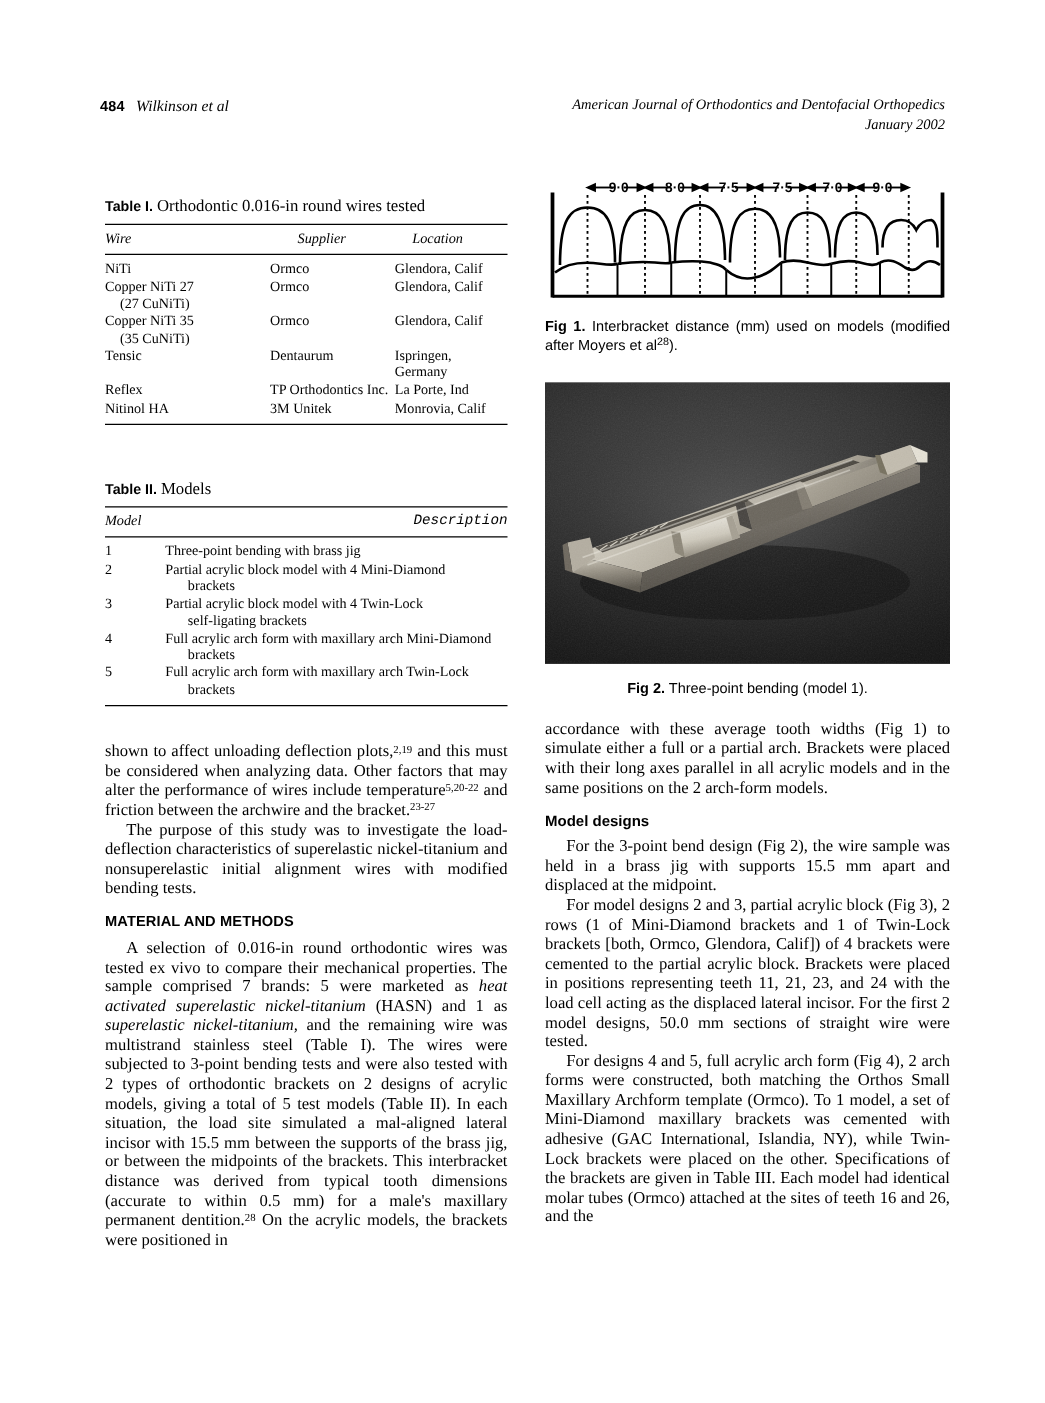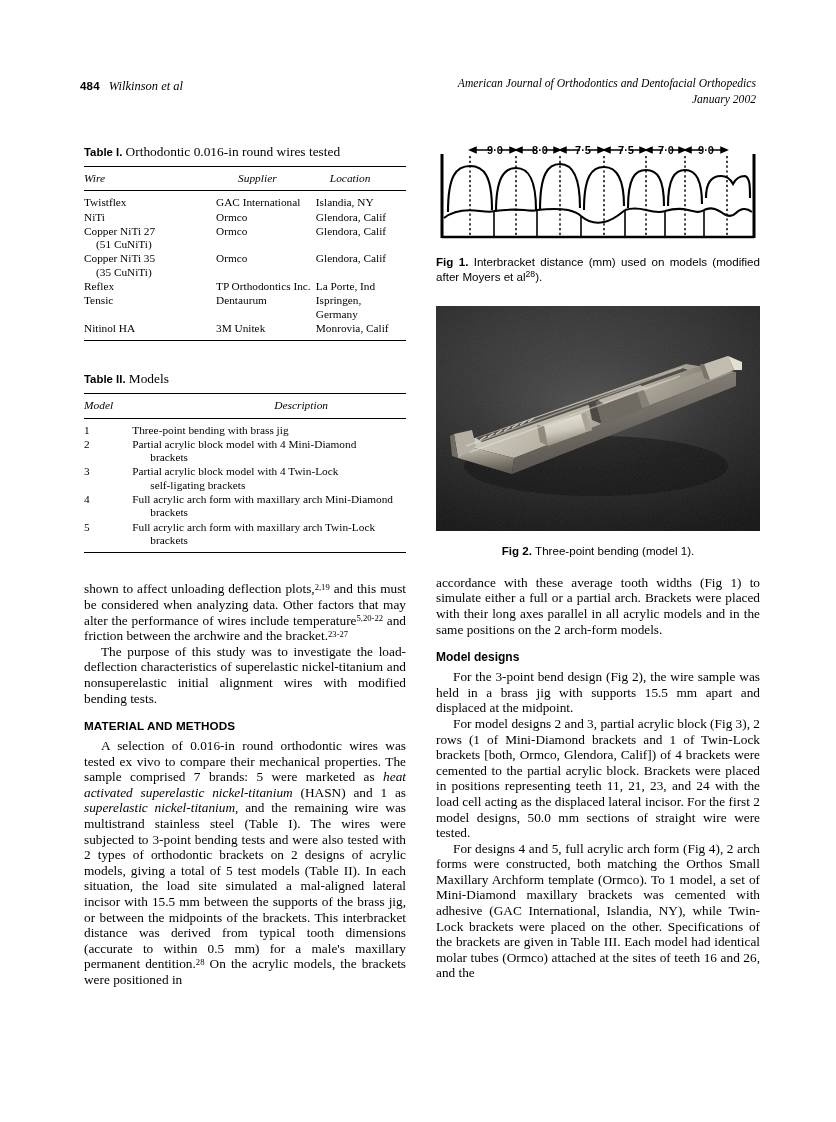--- a/index.html
+++ b/index.html
@@ -72,21 +72,21 @@
     position: absolute;
     left: 436px;
     top: 126px;
     width: 324px;
   }
 
   
   .tbl-title {
     font-family: "Liberation Sans", sans-serif;
     font-size: 11.4px;
-    margin: 4px 0 6px 0;
+    margin: 17px 0 6px 0;
     white-space: nowrap;
   }
   .tbl-title .tnum { font-weight: bold; }
   .tbl-title .ttext {
     font-family: "Liberation Serif", serif;
     font-size: 13.4px;
     font-weight: normal;
   }
 
   table.data {
@@ -118,21 +118,21 @@
   .t1 col.c2 { width: 31%; }
   .t1 col.c3 { width: 28%; }
   .t1 th.h2, .t1 th.h3 { text-align: left; }
   .t1 th.h2 { padding-left: 22px; }
   .t1 th.h3 { padding-left: 14px; }
   .t1 .sub { padding-left: 12px; display: block; }
 
   
   .t2 col.c1 { width: 15%; }
   .t2 col.c2 { width: 85%; }
-  .t2 th.h2 { text-align: center; padding-left: 64px; }
+  .t2 th.h2 { text-align: right; padding-left: 64px; font-family: Liberation Mono, monospace; }
   .t2 td.desc .cont { display: block; padding-left: 18px; }
 
   .gap-after-table { height: 26px; }
 
   
   p.body {
     margin: 0;
     font-size: 13.3px;
     line-height: 15.6px;
     text-align: justify;
@@ -230,54 +230,49 @@
         </colgroup>
       <thead>
         <tr class="rule-top">
           <th class="h1 rule-mid">Wire</th>
           <th class="h2 rule-mid">Supplier</th>
           <th class="h3 rule-mid">Location</th>
         </tr>
       </thead>
       <tbody>
         <tr>
-          <td>Twistflex</td>
-          <td>GAC International</td>
-          <td>Islandia, NY</td>
-        </tr>
-        <tr>
           <td>NiTi</td>
           <td>Ormco</td>
           <td>Glendora, Calif</td>
         </tr>
         <tr>
           <td>
             <span>Copper NiTi 27</span>
-            <span class="sub">(51 CuNiTi)</span>
+            <span class="sub">(27 CuNiTi)</span>
           </td>
           <td>Ormco</td>
           <td>Glendora, Calif</td>
         </tr>
         <tr>
           <td>
             <span>Copper NiTi 35</span>
             <span class="sub">(35 CuNiTi)</span>
           </td>
           <td>Ormco</td>
           <td>Glendora, Calif</td>
         </tr>
         <tr>
+          <td>Tensic</td>
+          <td>Dentaurum</td>
+          <td>Ispringen, Germany</td>
+        </tr>
+        <tr>
           <td>Reflex</td>
           <td>TP Orthodontics Inc.</td>
           <td>La Porte, Ind</td>
-        </tr>
-        <tr>
-          <td>Tensic</td>
-          <td>Dentaurum</td>
-          <td>Ispringen, Germany</td>
         </tr>
         <tr class="rule-bot">
           <td>Nitinol HA</td>
           <td>3M Unitek</td>
           <td>Monrovia, Calif</td>
         </tr>
       </tbody>
     </table>
 
     <div class="gap-after-table"></div>

